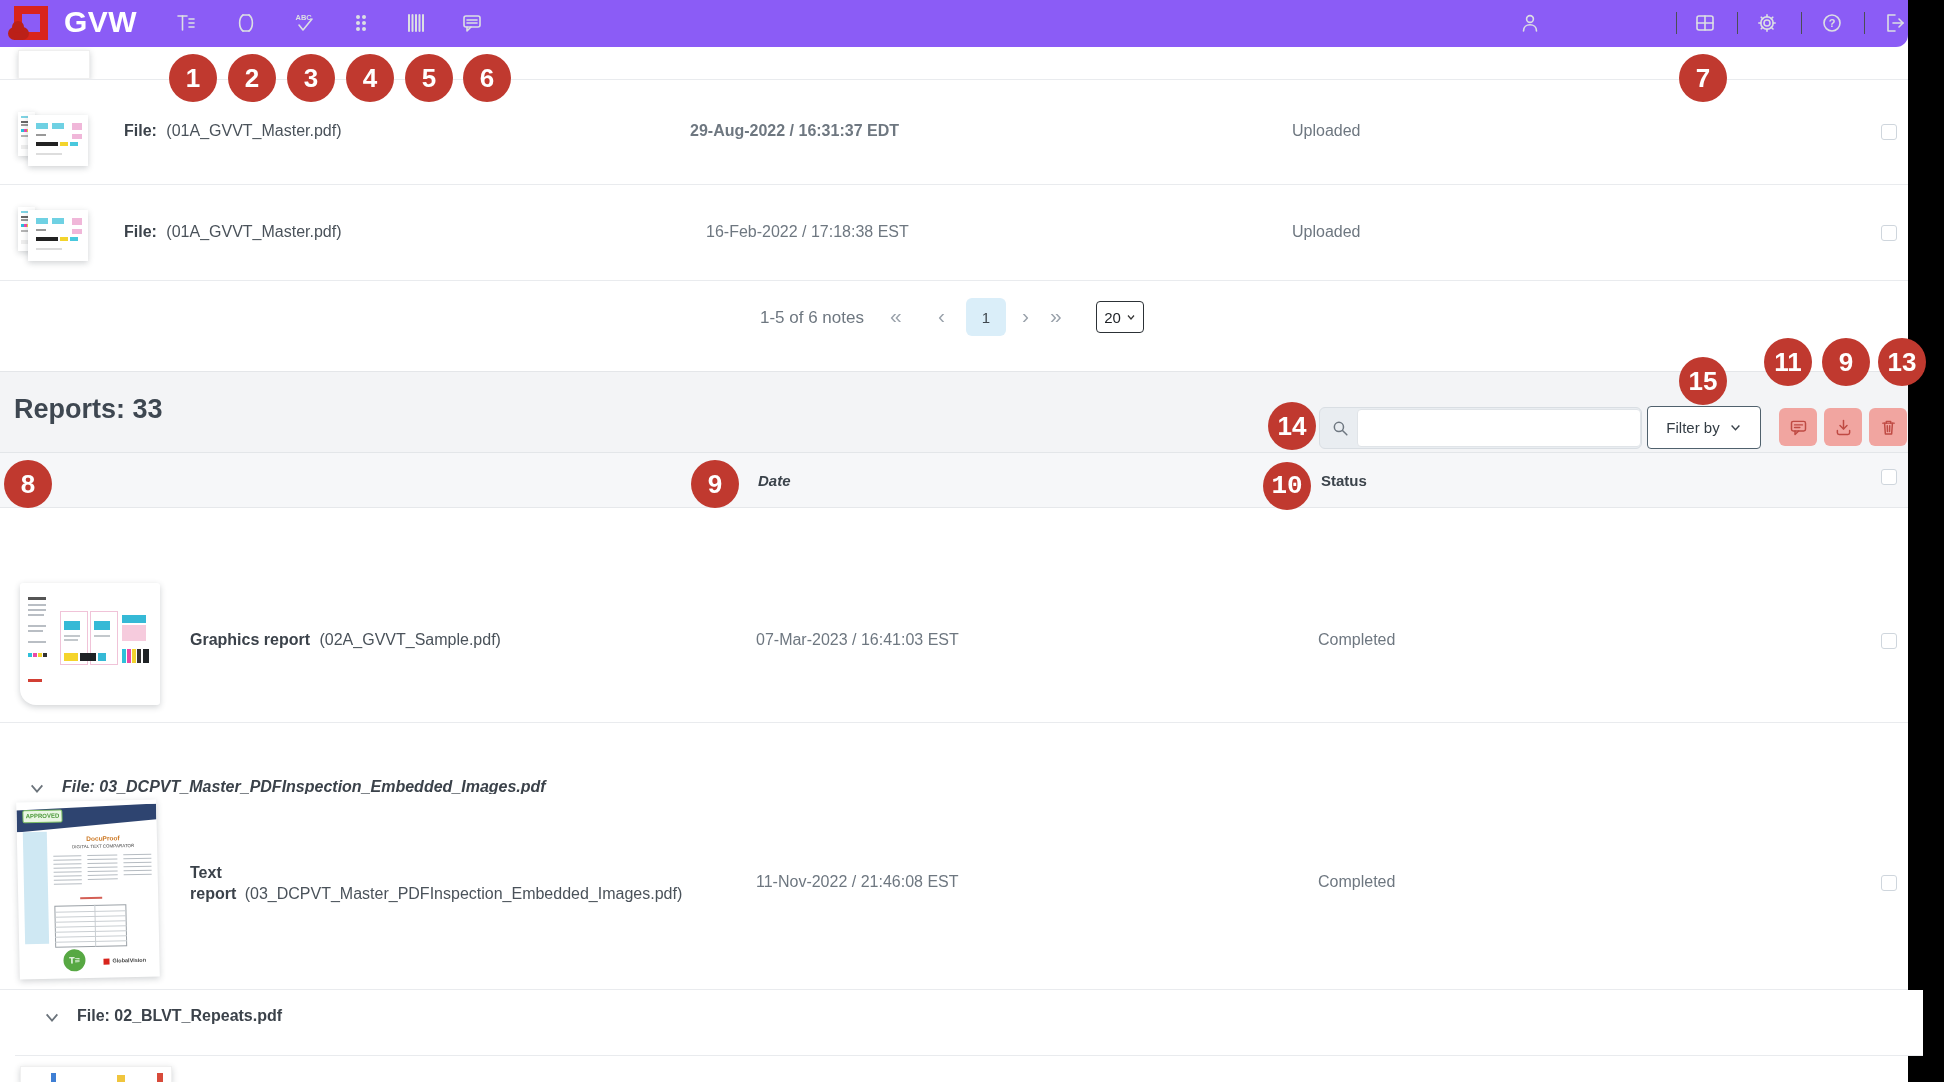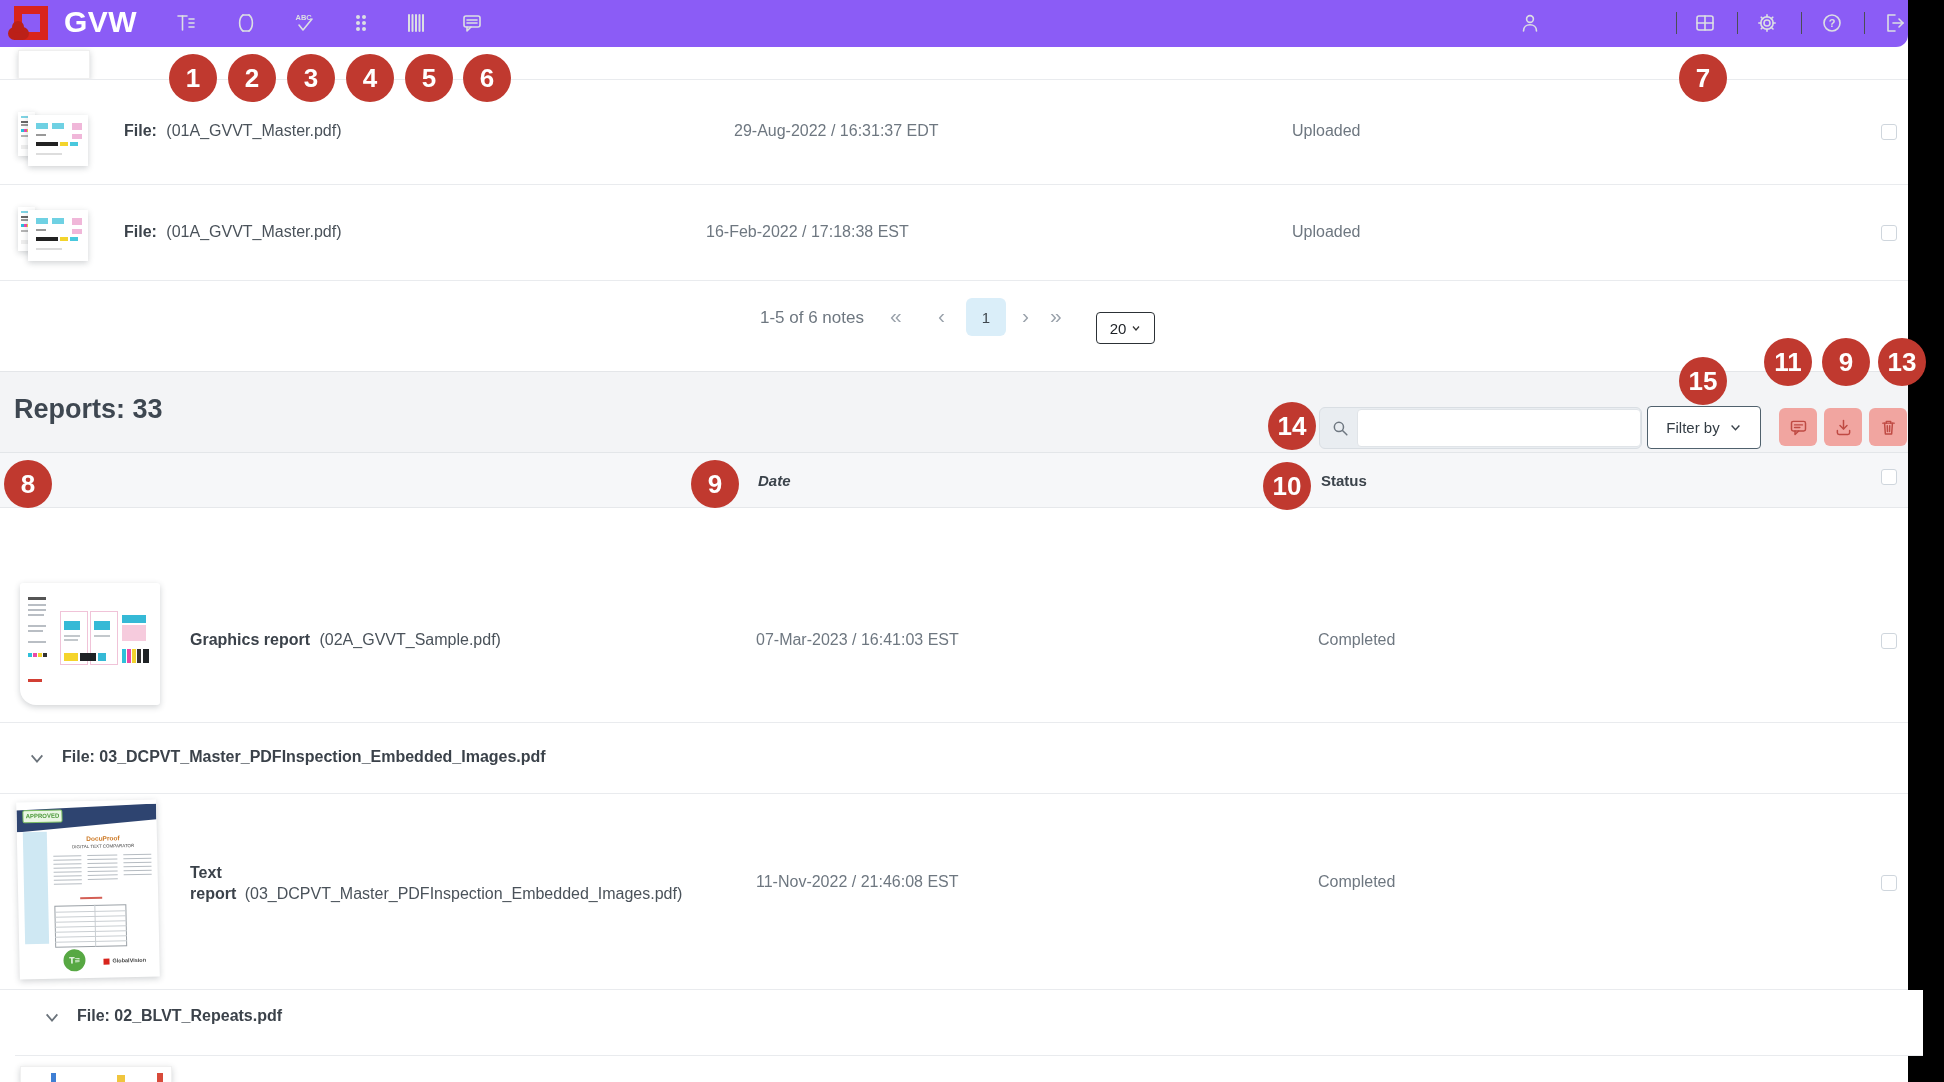--- a/index.html
+++ b/index.html
@@ -19,21 +19,21 @@
   .row{position:absolute;left:0;width:1908px;box-sizing:border-box;border-bottom:1px solid #e9ebee;background:#fff;}
   .btext{color:#3b424a;font-weight:bold;font-size:16px;}
   .rtext{color:#4a525a;font-size:16px;}
   .muted{color:#6e7780;font-size:16px;}
   .cb{position:absolute;width:16px;height:16px;border:1.5px solid #cfd6dd;border-radius:3px;background:#fff;box-sizing:border-box;}
   .badge{position:absolute;width:48px;height:48px;border-radius:50%;background:#c0392f;color:#fff;font-weight:bold;font-size:26px;display:flex;align-items:center;justify-content:center;z-index:60;}
   .chev{position:absolute;}
   
   .pgarrow{position:absolute;color:#9aa2ab;font-size:21px;cursor:pointer;}
   .pgbox{position:absolute;width:40px;height:38px;background:#daeef9;border-radius:6px;color:#3f474e;font-size:15px;display:flex;align-items:center;justify-content:center;}
-  .psel{position:absolute;width:59px;height:32px;border:1.5px solid #2c3136;border-radius:4px;background:#fff;display:flex;align-items:center;justify-content:center;gap:5px;font-size:15px;color:#1d2126;box-sizing:border-box;margin-top:11px;}
+  .psel{position:absolute;width:48px;height:32px;border:1.5px solid #2c3136;border-radius:4px;background:#fff;display:flex;align-items:center;justify-content:center;gap:5px;font-size:15px;color:#1d2126;box-sizing:border-box;}
   
   .band{position:absolute;left:0;top:371px;width:1908px;height:81px;background:#f3f4f6;border-top:1px solid #e4e6e9;box-sizing:border-box;}
   .rtitle{position:absolute;left:14px;top:22px;font-size:27px;font-weight:bold;color:#3e4751;}
   .searchwrap{position:absolute;left:1319px;top:35px;width:323px;height:42px;background:#e9edf1;border:1px solid #d9dee3;border-radius:6px;box-sizing:border-box;}
   .searchin{position:absolute;left:37px;top:1px;width:284px;height:38px;border:1px solid #e0e4e8;border-radius:4px;background:#fff;font-size:15px;padding:0 8px;box-sizing:border-box;outline:none;color:#333;}
   .filterbtn{position:absolute;left:1647px;top:34px;width:114px;height:43px;background:#fff;border:1.5px solid #50616d;border-radius:4px;display:flex;align-items:center;justify-content:center;gap:9px;font-size:15px;color:#333c44;box-sizing:border-box;cursor:pointer;}
   .abtn{position:absolute;top:36px;width:38px;height:38px;background:#f1a5a0;border-radius:6px;display:flex;align-items:center;justify-content:center;cursor:pointer;}
   .abtn svg{fill:none;stroke:#bf4a43;stroke-width:1.7;stroke-linecap:round;stroke-linejoin:round;}
   
   .thead{position:absolute;left:0;top:452px;width:1908px;height:56px;background:#f6f7f9;border-top:1px solid #e3e6e9;border-bottom:1px solid #e6e8eb;box-sizing:border-box;}
@@ -171,21 +171,21 @@
         <div class="sq" style="left:8px;top:27px;width:22px;height:4px;background:#222;"></div>
         <div class="sq" style="left:32px;top:27px;width:8px;height:4px;background:#f3d42c;"></div>
         <div class="sq" style="left:42px;top:27px;width:8px;height:4px;background:#49c8dd;"></div>
         <div class="sq" style="left:8px;top:38px;width:26px;height:2px;background:#ddd;"></div>
       </div>
     </div>
     <div class="abs" style="left:124px;top:42px;">
       <span class="btext">File:</span>
       <span class="rtext" style="margin-left:5px;">(01A_GVVT_Master.pdf)</span>
     </div>
-    <div class="abs muted" style="left:734px;top:42px;">29-Aug-2022 / 16:31:37 EDT</div>
+    <div class="abs muted" style="left:690px;top:42px;font-weight:bold;">29-Aug-2022 / 16:31:37 EDT</div>
     <div class="abs muted" style="left:1292px;top:42px;">Uploaded</div>
     <div class="cb" style="left:1881px;top:44px;"></div>
   </div>
 
   <div class="row" style="top:185px;height:96px;">
     <div class="abs" style="left:18px;top:18px;width:70px;height:58px;">
       <div class="pg" style="left:0;top:4px;width:17px;height:44px;">
         <div class="sq" style="left:3px;top:4px;width:9px;height:2px;background:#7fd4e4;"></div>
         <div class="sq" style="left:3px;top:9px;width:10px;height:1.5px;background:#666;"></div>
         <div class="sq" style="left:3px;top:12px;width:10px;height:1.5px;background:#999;"></div>
@@ -314,21 +314,21 @@
     </div>
     <div class="abs" style="left:190px;top:59px;">
       <span class="btext">Graphics report</span>
       <span class="rtext" style="margin-left:5px;">(02A_GVVT_Sample.pdf)</span>
     </div>
     <div class="abs muted" style="left:756px;top:59px;">07-Mar-2023 / 16:41:03 EST</div>
     <div class="abs muted" style="left:1318px;top:59px;">Completed</div>
     <div class="cb" style="left:1881px;top:61px;"></div>
   </div>
 
-  <div class="row" style="top:723px;height:71px;">
+  <div class="row" style="top:753px;height:71px;font-style:italic;">
     <svg class="chev" style="left:28px;top:28px;" width="18" height="16" viewBox="0 0 20 18" fill="none" stroke="#6b737b" stroke-width="2">
           <polyline points="4,5 10,12 16,5"></polyline>
         </svg>
     <div class="abs btext" style="left:62px;top:25px;">File: 03_DCPVT_Master_PDFInspection_Embedded_Images.pdf</div>
   </div>
 
   <div class="row" style="top:794px;height:196px;">
     <div class="pg" style="left:18px;top:7px;width:140px;height:177px;transform:rotate(-1.2deg);">
       <div class="sq" style="left:0;top:4px;width:140px;height:26px;background:#2e4470;clip-path:polygon(0 15%,100% 0,100% 60%,0 100%);"></div>
       <div class="sq" style="left:6px;top:8px;width:38px;height:11px;background:#eaf6e4;border:1px solid #7cbf63;border-radius:2px;color:#4e9a3c;font-size:6px;font-weight:bold;line-height:11px;text-align:center;z-index:2;">APPROVED</div>
@@ -373,20 +373,20 @@
 
 <div class="badge" style="left:169px;top:54px;">1</div>
 <div class="badge" style="left:228px;top:54px;">2</div>
 <div class="badge" style="left:287px;top:54px;">3</div>
 <div class="badge" style="left:346px;top:54px;">4</div>
 <div class="badge" style="left:405px;top:54px;">5</div>
 <div class="badge" style="left:463px;top:54px;">6</div>
 <div class="badge" style="left:1679px;top:54px;">7</div>
 <div class="badge" style="left:4px;top:460px;">8</div>
 <div class="badge" style="left:691px;top:460px;">9</div>
-<div class="badge" style="left:1263px;top:462px;">10</div>
+<div class="badge" style="left:1263px;top:462px;font-family:Liberation Mono, monospace;">10</div>
 <div class="badge" style="left:1764px;top:338px;">11</div>
 <div class="badge" style="left:1822px;top:338px;">9</div>
 <div class="badge" style="left:1878px;top:338px;">13</div>
 <div class="badge" style="left:1268px;top:402px;">14</div>
 <div class="badge" style="left:1679px;top:357px;">15</div>
 
 </div>
 
 </body></html>

